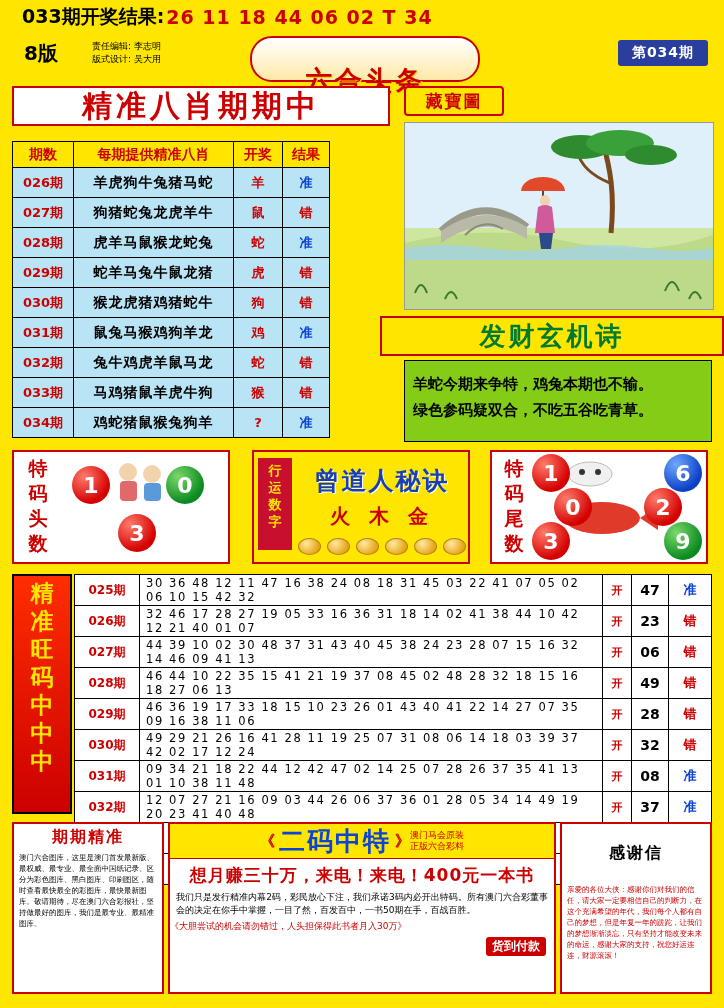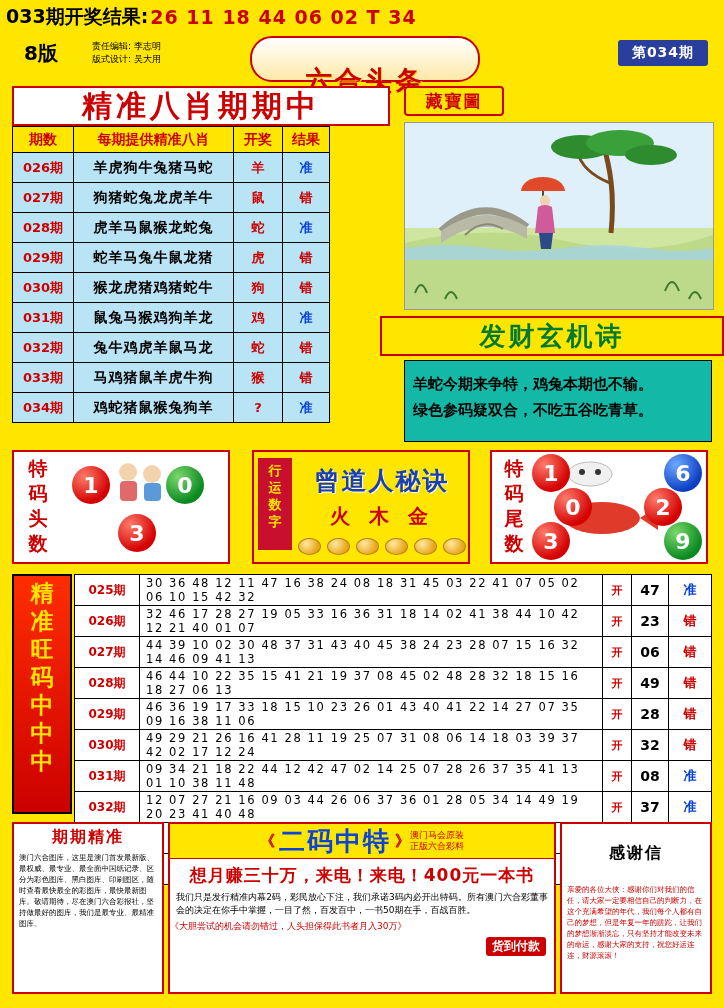--- a/index.html
+++ b/index.html
@@ -8,21 +8,21 @@
     background:#ffe600;
     font-family:"DejaVu Sans","Liberation Sans",sans-serif;
     overflow:hidden;
     position:relative;
   }
   .page{position:relative;width:724px;height:1008px;box-sizing:border-box;}
 
   
   .topbar{
     position:absolute;left:0;top:0;width:724px;height:34px;
-    display:flex;align-items:center;padding-left:6px;box-sizing:border-box;
+    display:flex;align-items:center;padding-left:22px;box-sizing:border-box;
   }
   .topbar .t1{font-size:19px;font-weight:bold;color:#000;letter-spacing:0px;}
   .topbar .t2{font-size:19px;font-weight:bold;color:#cc0000;margin-left:2px;letter-spacing:1px;}
 
   
   .header{position:absolute;left:0;top:34px;width:724px;height:50px;}
   .banner-8{position:absolute;left:24px;top:6px;font-size:20px;font-weight:bold;color:#000;}
   .credits{position:absolute;left:92px;top:6px;font-size:9px;color:#000;line-height:13px;}
   .title-box{
     position:absolute;left:250px;top:2px;width:226px;height:42px;
@@ -40,21 +40,21 @@
   }
 
   
   .leftcol{position:absolute;left:12px;top:86px;width:378px;}
   .bz-title{
     width:378px;height:40px;background:#ffffff;border:2px solid #cc0000;
     display:flex;align-items:center;justify-content:center;box-sizing:border-box;
   }
   .bz-title span{font-size:30px;font-weight:bold;color:#cc0000;letter-spacing:4px;}
 
-  table.xiao{border-collapse:collapse;width:318px;margin-top:0;font-size:13px;border-radius:25px;}
+  table.xiao{border-collapse:collapse;width:318px;margin-top:15px;font-size:13px;border-radius:25px;}
   table.xiao th{
     background:#ffe600;color:#cc0000;font-weight:bold;font-size:14px;
     border:1px solid #000;height:23px;
   }
   table.xiao td{
     border:1px solid #000;height:27px;text-align:center;background:#b9e4f5;
   }
   table.xiao td.qs{color:#cc0000;font-weight:bold;width:58px;}
   table.xiao td.xiao8{color:#000;font-weight:bold;font-size:14px;letter-spacing:1px;}
   table.xiao td.kj{width:46px;color:#cc0000;font-weight:bold;}
@@ -77,21 +77,21 @@
   }
 
   .fcxjs-title{
     position:absolute;left:380px;top:316px;width:344px;height:40px;
     background:#ffe600;border:2px solid #cc0000;
     display:flex;align-items:center;justify-content:center;box-sizing:border-box;
   }
   .fcxjs-title span{font-size:26px;font-weight:bold;color:#007b2e;letter-spacing:3px;}
   .fcxjs-body{
     position:absolute;left:404px;top:360px;width:308px;height:82px;
-    background:#14b8a6;border:1px solid #000;box-sizing:border-box;
+    background:#84cc16;border:1px solid #000;box-sizing:border-box;
     padding:10px 8px;font-size:15px;color:#000;line-height:26px;font-weight:bold;
   }
 
   
   .midrow{position:absolute;left:12px;top:450px;width:700px;height:118px;}
   .box-tm{
     position:absolute;top:0;width:218px;height:114px;
     background:#ffffff;border:2px solid #cc0000;box-sizing:border-box;
   }
   .box-tm.left{left:0;}

